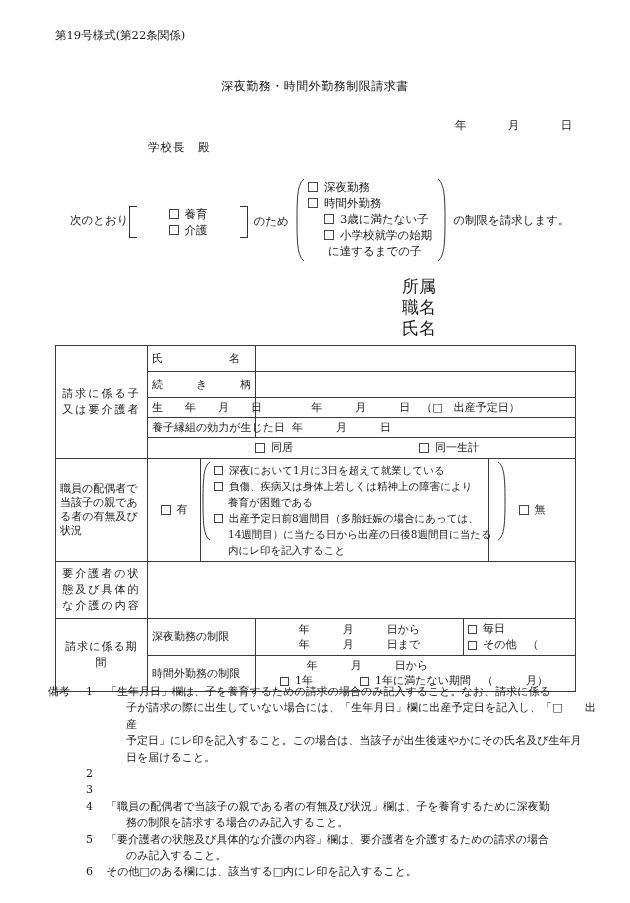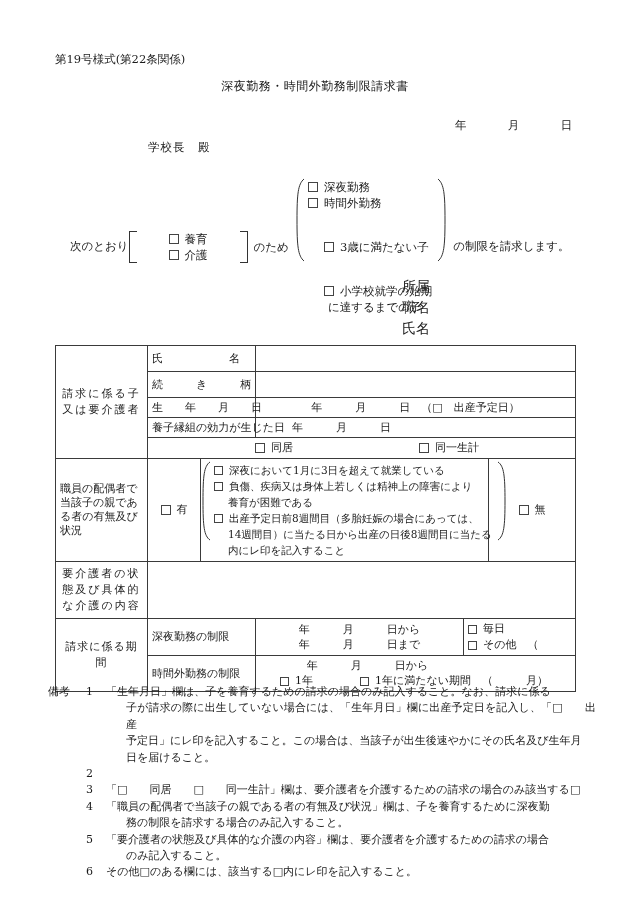--- a/index.html
+++ b/index.html
@@ -6,21 +6,21 @@
   body{
     width:630px;height:903px;
     font-family:"DejaVu Serif","Liberation Serif",serif;
     color:#1b1b1b;font-size:11px;position:relative;overflow:hidden;
   }
   .page{position:relative;width:630px;height:903px;}
   .abs{position:absolute;}
   .nowrap{white-space:nowrap;}
 
   
-  .form-no{left:55px;top:52px;font-size:11.5px;text-align:center;}
+  .form-no{left:55px;top:28px;font-size:11.5px;text-align:center;}
   .doc-title{left:0;top:78px;width:630px;text-align:center;font-size:12px;letter-spacing:.5px;}
   .date-line{left:455px;top:118px;font-size:11.5px;}
   .date-line span{display:inline-block;}
   .sp-y{width:34px;}
   .sp-m{width:34px;}
   .addressee{left:148px;top:140px;font-size:11.5px;letter-spacing:1px;}
 
   
   .sentence{left:70px;top:178px;width:500px;display:flex;align-items:center;font-size:11.5px;}
   .lead{padding-bottom:2px;}
@@ -36,25 +36,25 @@
 
   .cbrace{display:flex;align-items:stretch;}
   .cbrace .curve{width:10px;position:relative;}
   .cbrace .inner{padding:1px 5px 1px 3px;}
   .row-cb{display:flex;align-items:center;line-height:16px;white-space:nowrap;}
   .box{
     display:inline-block;width:8px;height:8px;border:1px solid #444;
     margin-right:6px;flex:none;background:#fff;
   }
   .box.sm{width:7px;height:7px;}
-  .indent1{padding-left:16px;margin-top:28px;}
+  .indent1{padding-left:16px;}
   .indent2{padding-left:20px;}
 
   
-  .sig{left:402px;top:276px;font-size:14px;line-height:21px;}
+  .sig{left:402px;top:276px;font-size:17px;line-height:21px;}
 
   
   table.main{
     position:absolute;left:55px;top:345px;width:520px;
     border-collapse:collapse;table-layout:fixed;
     font-size:11px;
   }
   table.main td{
     border:1px solid #3a3a3a;
     padding:2px 4px;vertical-align:middle;
@@ -320,21 +320,20 @@
 
     <div class="rem-row">
       <div class="rem-head"></div>
       <div class="rem-num">2</div>
     </div>
 
     <div class="rem-row">
       <div class="rem-head"></div>
       <div class="rem-num">3</div>
       <div class="rem-body">
-        <div>「□　　同居　　□　　同一生計」欄は、要介護者を介護するための請求の場合のみ該当する□</div>
       </div>
     </div>
 
     <div class="rem-row">
       <div class="rem-head"></div>
       <div class="rem-num">4</div>
       <div class="rem-body">
         <div>「職員の配偶者で当該子の親である者の有無及び状況」欄は、子を養育するために深夜勤</div>
         <div class="rem-ind2">務の制限を請求する場合のみ記入すること。</div>
       </div>

